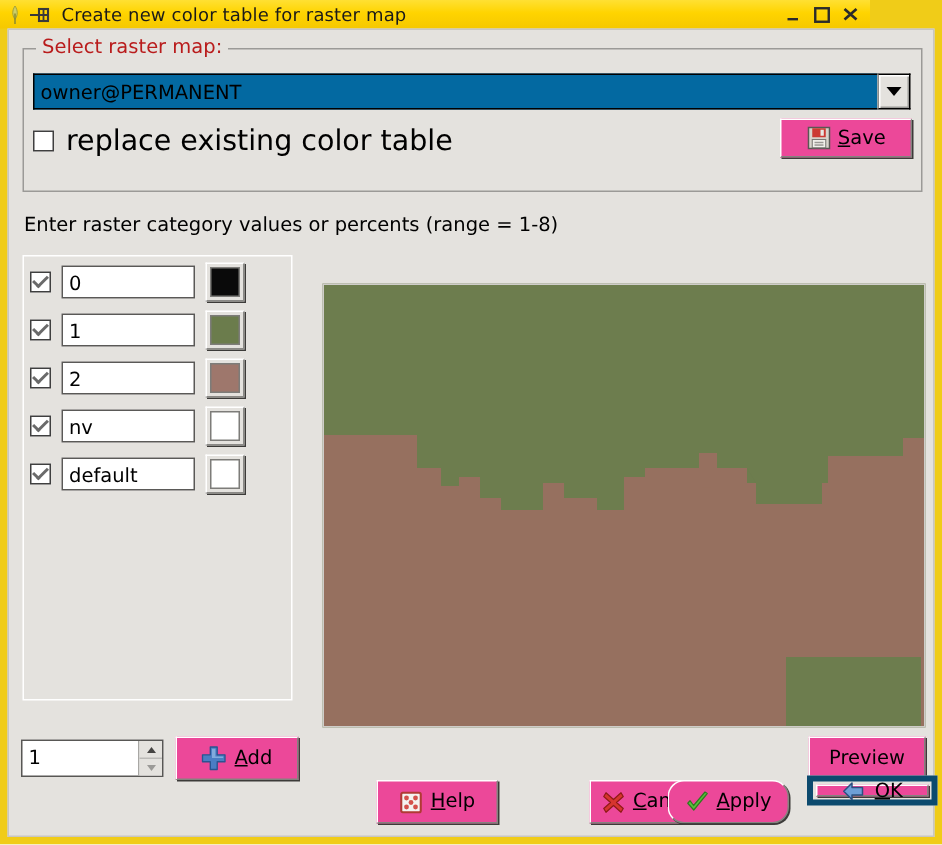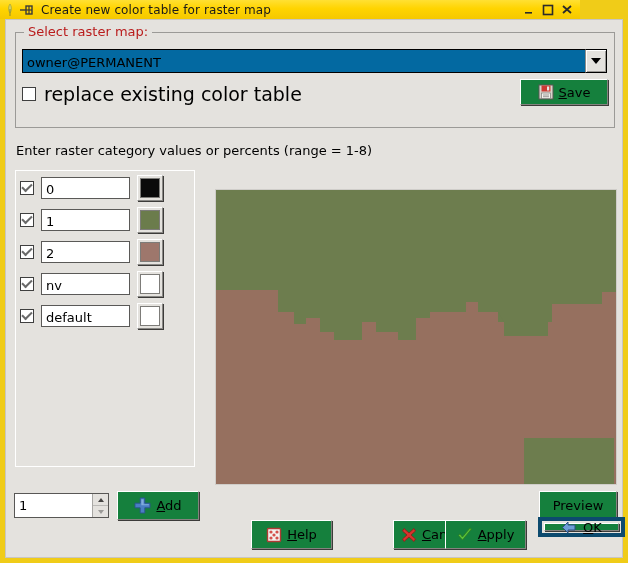--- a/index.html
+++ b/index.html
@@ -148,21 +148,21 @@
     display: block;
     width: 8px; height: 4px;
     border-left: 2px solid #6a6a6a;
     border-bottom: 2px solid #6a6a6a;
     transform: rotate(-45deg) translate(1px, -1px);
   }
   .checkrow-label { font-size: 19px; }
 
   
   .btn {
-    background: #15803d;
+    background: #ec4899;
     border-top: 1px solid #ffffff;
     border-left: 1px solid #ffffff;
     border-right: 1px solid #84837f;
     border-bottom: 1px solid #84837f;
     box-shadow: 1px 1px 0 #3c3b39;
     box-sizing: border-box;
     display: flex;
     align-items: center;
     justify-content: center;
     gap: 5px;
@@ -316,21 +316,21 @@
     height: 46px;
   }
   .bb {
     position: absolute;
     top: 9px;
     height: 29px;
     width: 81px;
   }
   .bb.help    { left: 245px; }
   .bb.cancel  { left: 346px; margin-left: 41px; }
-  .bb.apply   { left: 439px; }
+  .bb.apply   { left: 439px; border-radius: 11px; }
   .okwrap {
     position: absolute;
     left: 532px; top: 6px;
     width: 87px; height: 20px;
     border: 4px solid #0c4a6e;
     box-sizing: border-box;
     padding: 2px;
     background: #e4e2de;
   }
   .okwrap .btn { width: 100%; height: 100%; }

